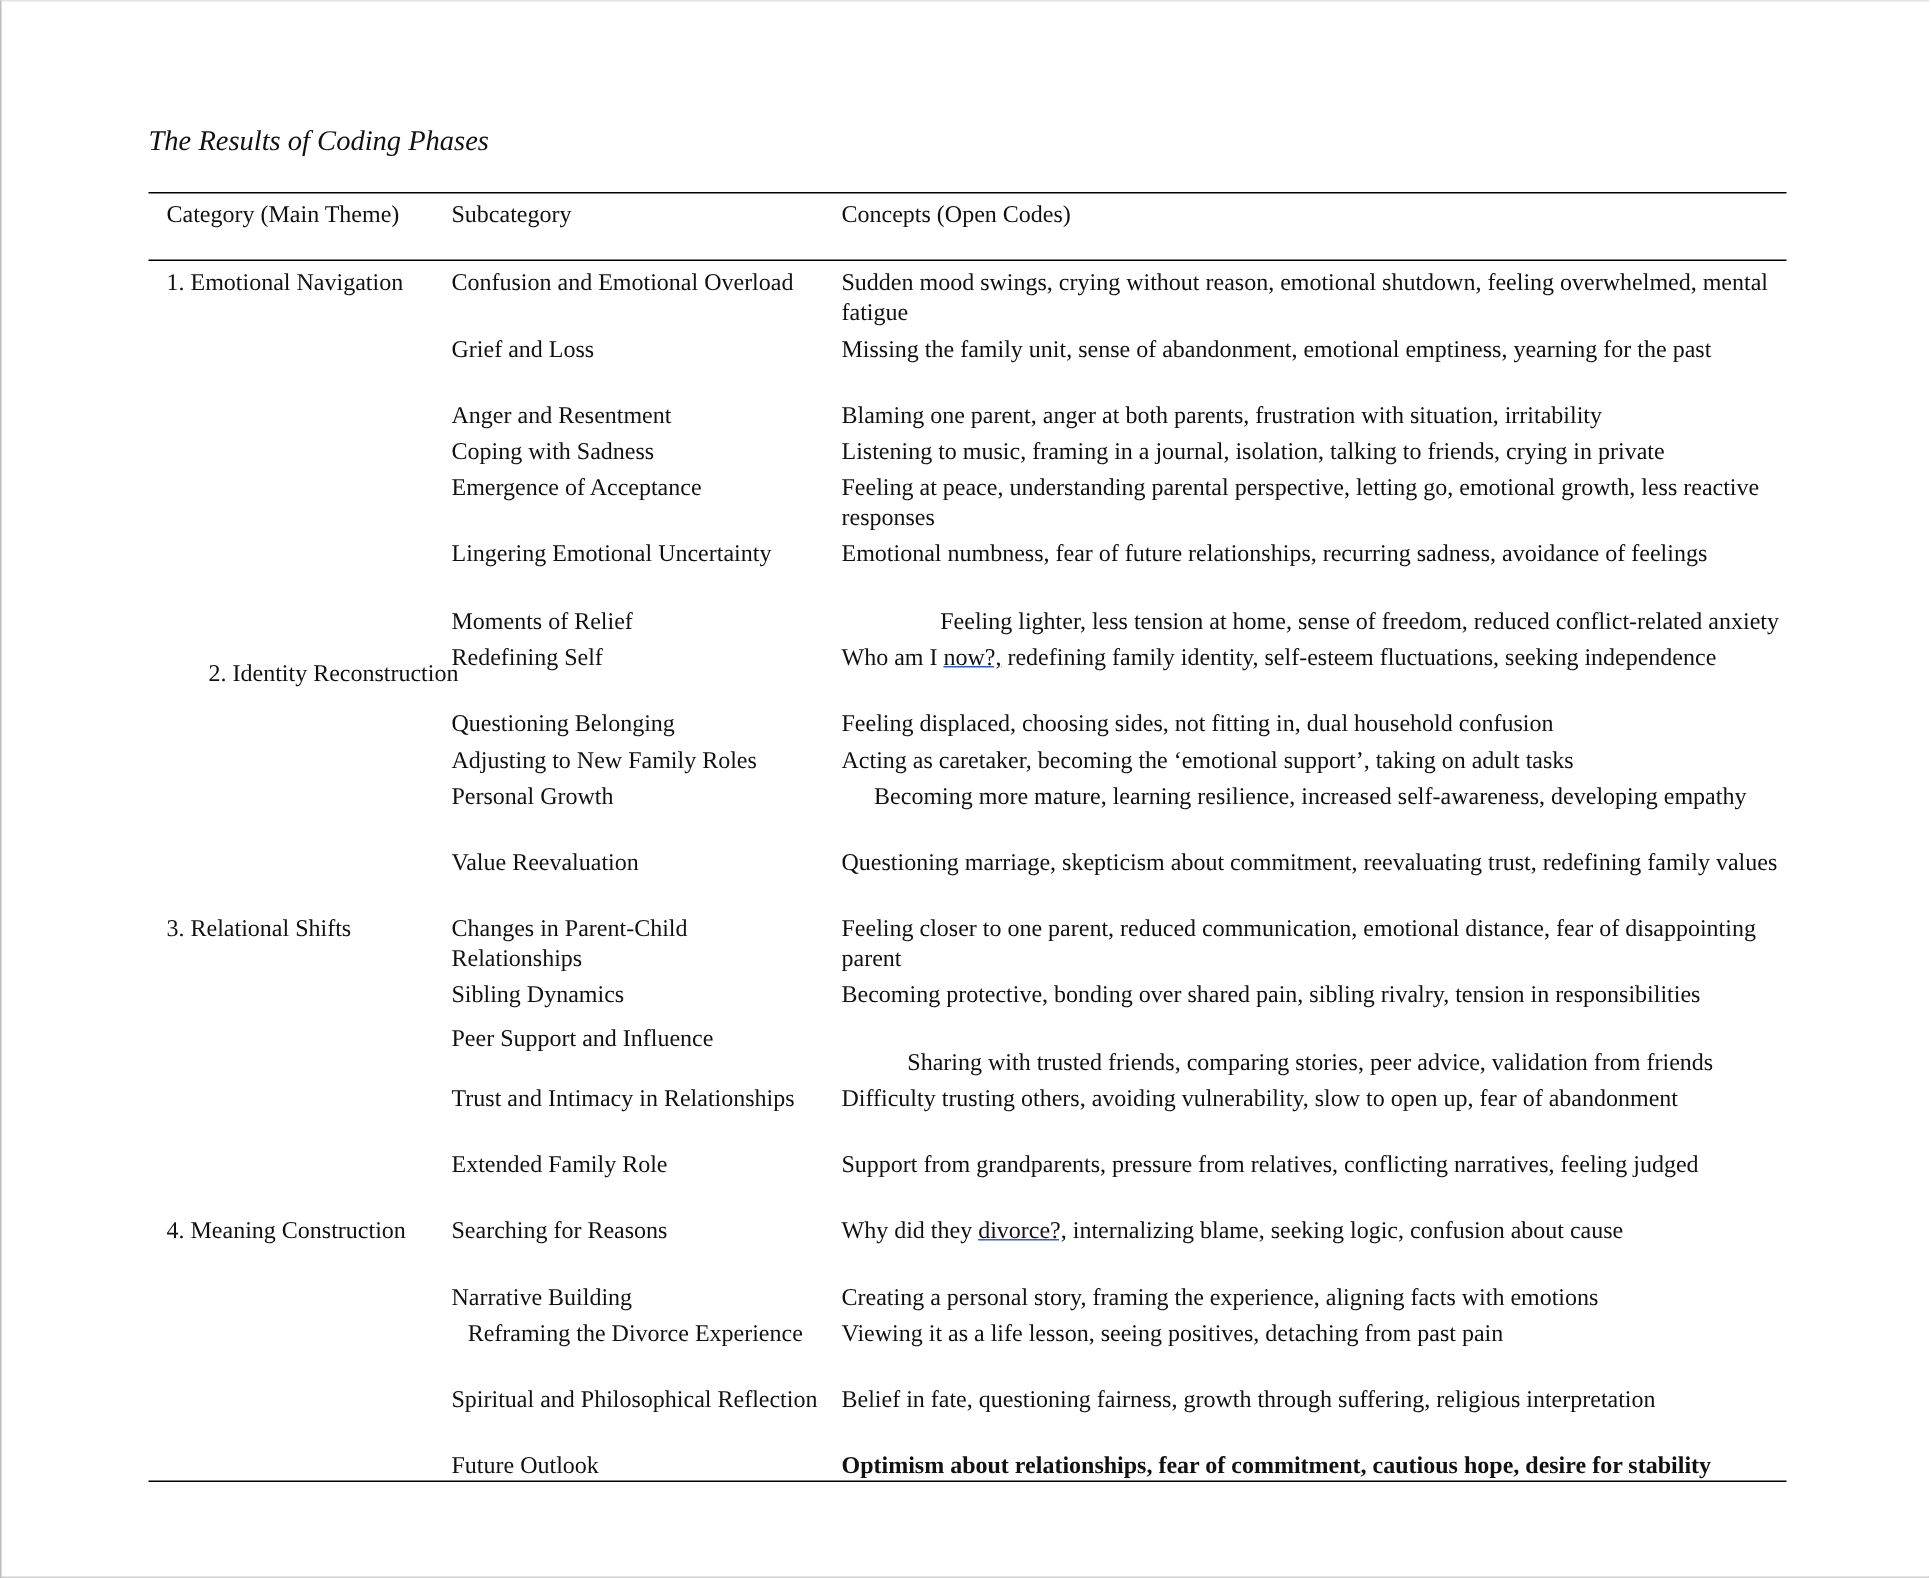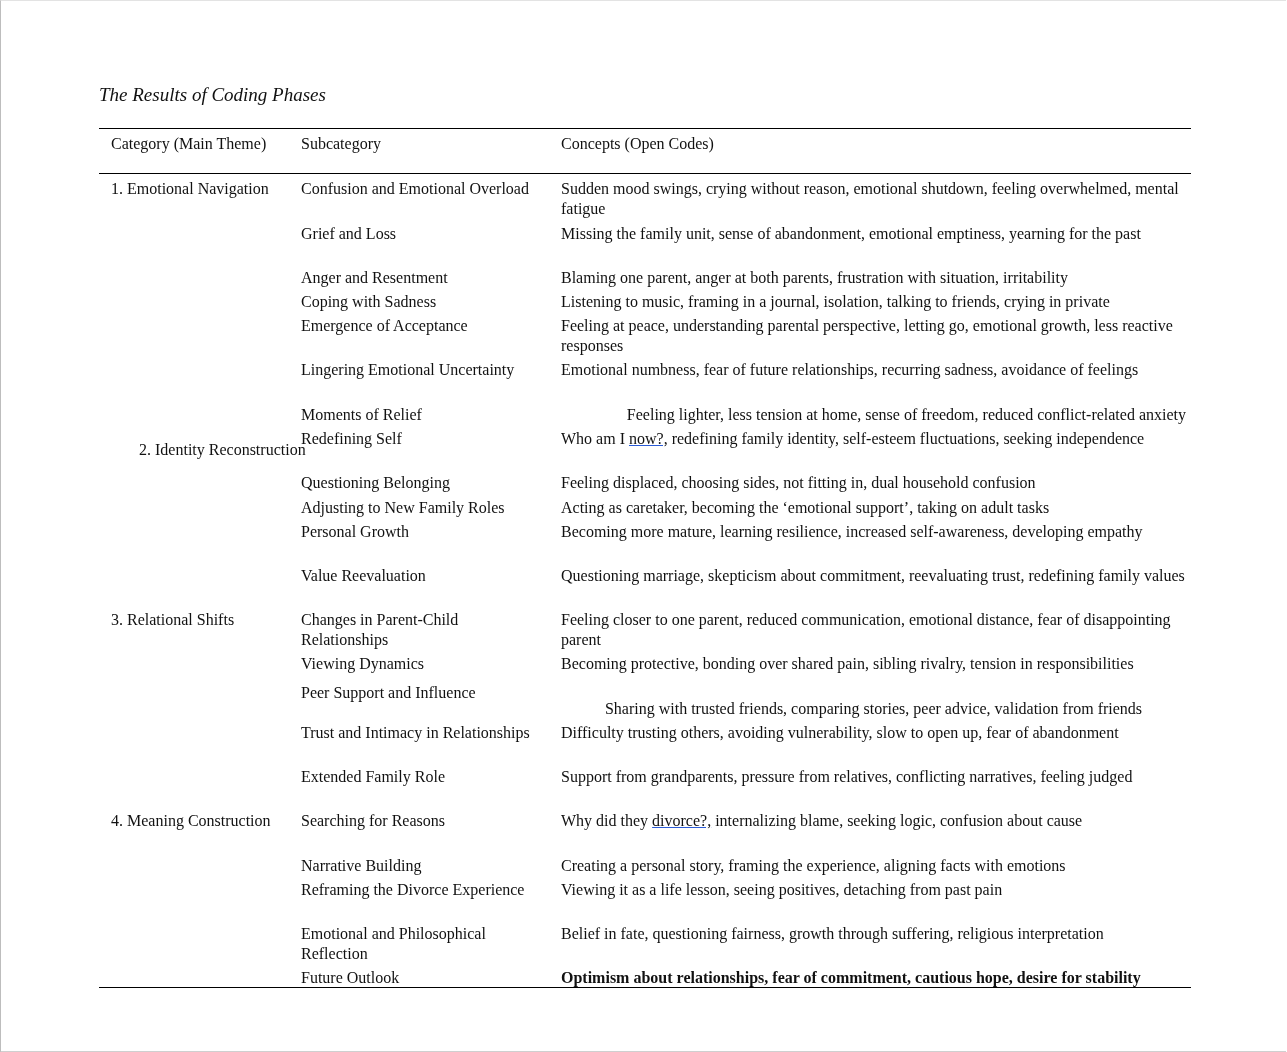--- a/index.html
+++ b/index.html
@@ -58,49 +58,49 @@
   <div class="cell c2" style="top:429px;">Redefining Self</div>
   <div class="cell c3" style="top:429px;"><span>Who am I </span><span class="ul">now?,</span><span> redefining family identity, self-esteem fluctuations, seeking independence</span></div>
 
   <div class="cell c2" style="top:473px;">Questioning Belonging</div>
   <div class="cell c3" style="top:473px;">Feeling displaced, choosing sides, not fitting in, dual household confusion</div>
 
   <div class="cell c2" style="top:498px;">Adjusting to New Family Roles</div>
   <div class="cell c3" style="top:498px;">Acting as caretaker, becoming the ‘emotional support’, taking on adult tasks</div>
 
   <div class="cell c2" style="top:522px;">Personal Growth</div>
-  <div class="cell c3" style="top:522px;">Becoming more mature, learning resilience, increased self-awareness, developing empathy</div>
+  <div class="cell c3" style="top:522px;text-align:center;">Becoming more mature, learning resilience, increased self-awareness, developing empathy</div>
 
   <div class="cell c2" style="top:566px;">Value Reevaluation</div>
   <div class="cell c3" style="top:566px;">Questioning marriage, skepticism about commitment, reevaluating trust, redefining family values</div>
 
   <div class="cell c1" style="top:610px;">3. Relational Shifts</div>
   <div class="cell c2" style="top:610px;">Changes in Parent-Child Relationships</div>
   <div class="cell c3" style="top:610px;">Feeling closer to one parent, reduced communication, emotional distance, fear of disappointing parent</div>
 
-  <div class="cell c2" style="top:654px;">Viewing Dynamics</div>
+  <div class="cell c2" style="top:654px;">Sibling Dynamics</div>
   <div class="cell c3" style="top:654px;">Becoming protective, bonding over shared pain, sibling rivalry, tension in responsibilities</div>
 
   <div class="cell c2" style="top:683px;">Peer Support and Influence</div>
   <div class="cell c3" style="top:699px;text-align:center;">Sharing with trusted friends, comparing stories, peer advice, validation from friends</div>
 
   <div class="cell c2" style="top:723px;">Trust and Intimacy in Relationships</div>
   <div class="cell c3" style="top:723px;">Difficulty trusting others, avoiding vulnerability, slow to open up, fear of abandonment</div>
 
   <div class="cell c2" style="top:767px;">Extended Family Role</div>
   <div class="cell c3" style="top:767px;">Support from grandparents, pressure from relatives, conflicting narratives, feeling judged</div>
 
   <div class="cell c1" style="top:811px;">4. Meaning Construction</div>
   <div class="cell c2" style="top:811px;">Searching for Reasons</div>
   <div class="cell c3" style="top:811px;"><span>Why did they </span><span class="ul">divorce?,</span><span> internalizing blame, seeking logic, confusion about cause</span></div>
 
   <div class="cell c2" style="top:856px;">Narrative Building</div>
   <div class="cell c3" style="top:856px;">Creating a personal story, framing the experience, aligning facts with emotions</div>
 
-  <div class="cell c2" style="top:880px;">Reframing the Divorce Experience</div>
+  <div class="cell c2" style="top:880px;text-align:center;">Reframing the Divorce Experience</div>
   <div class="cell c3" style="top:880px;">Viewing it as a life lesson, seeing positives, detaching from past pain</div>
 
-  <div class="cell c2" style="top:924px;">Emotional and Philosophical Reflection</div>
+  <div class="cell c2" style="top:924px;">Spiritual and Philosophical Reflection</div>
   <div class="cell c3" style="top:924px;">Belief in fate, questioning fairness, growth through suffering, religious interpretation</div>
 
   <div class="cell c2" style="top:968px;">Future Outlook</div>
   <div class="cell c3" style="top:968px;font-weight:bold;">Optimism about relationships, fear of commitment, cautious hope, desire for stability</div>
 </div>
 
 </body></html>

